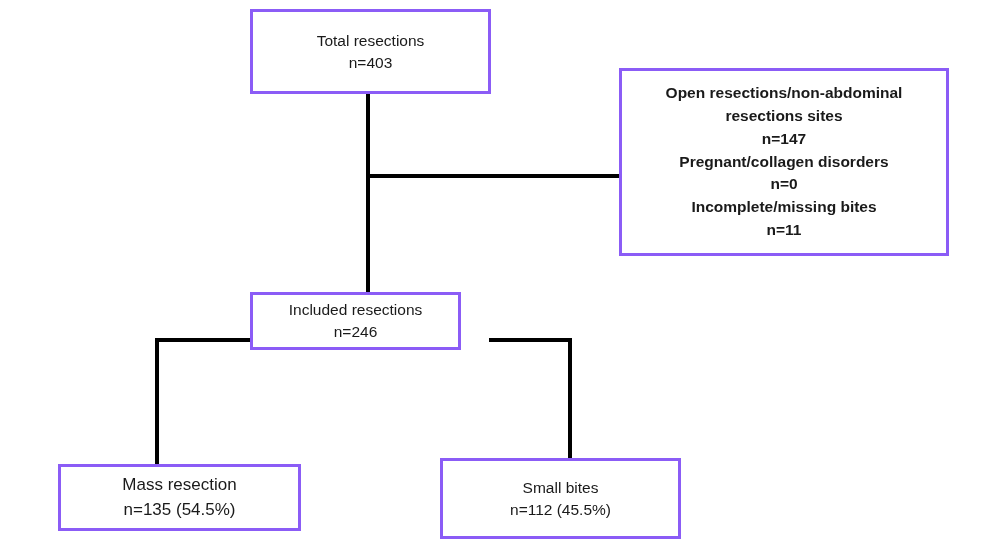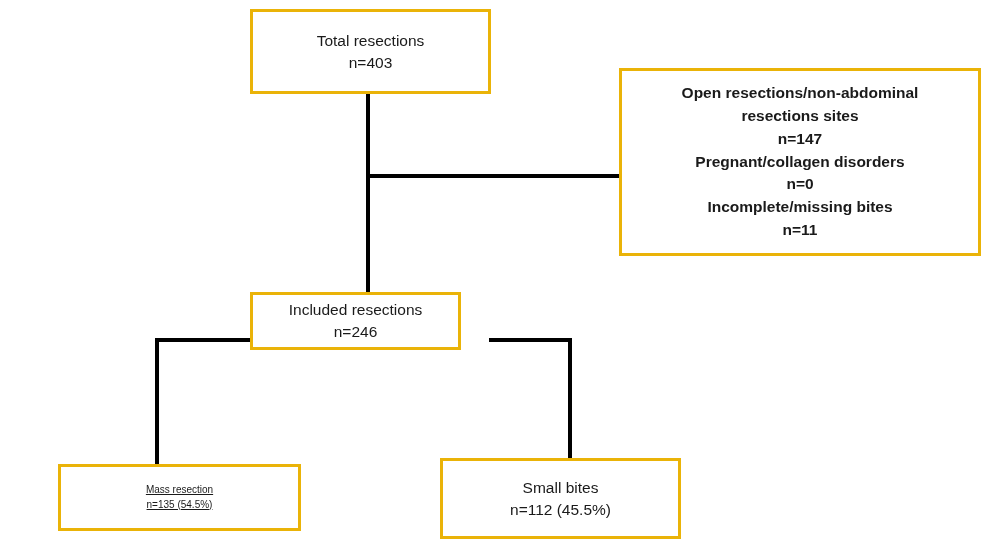--- a/index.html
+++ b/index.html
@@ -14,21 +14,21 @@
     position: relative;
     width: 986px;
     height: 556px;
     background: #ffffff;
     overflow: hidden;
   }
   .node {
     position: absolute;
     box-sizing: border-box;
     background: #ffffff;
-    border: 3px solid #eab308;
+    border: 3px solid #8b5cf6;
     display: flex;
     flex-direction: column;
     align-items: center;
     justify-content: center;
     text-align: center;
     color: #1a1a1a;
     z-index: 3;
   }
   .node .line {
     display: block;
@@ -39,42 +39,41 @@
   #node-total {
     left: 250px;
     top: 9px;
     width: 241px;
     height: 85px;
     font-size: 15.5px;
   }
   #node-excluded {
     left: 619px;
     top: 68px;
-    width: 362px;
+    width: 330px;
     height: 188px;
     font-size: 15.5px;
     font-weight: bold;
   }
   #node-excluded .line {
     line-height: 1.48;
   }
   #node-included {
     left: 250px;
     top: 292px;
     width: 211px;
     height: 58px;
     font-size: 15.5px;
   }
   #node-mass {
     left: 58px;
     top: 464px;
     width: 243px;
     height: 67px;
-    font-size: 10px;
-    text-decoration: underline;
+    font-size: 17px;
   }
   #node-small {
     left: 440px;
     top: 458px;
     width: 241px;
     height: 81px;
     font-size: 15.5px;
   }
   
   .conn {

